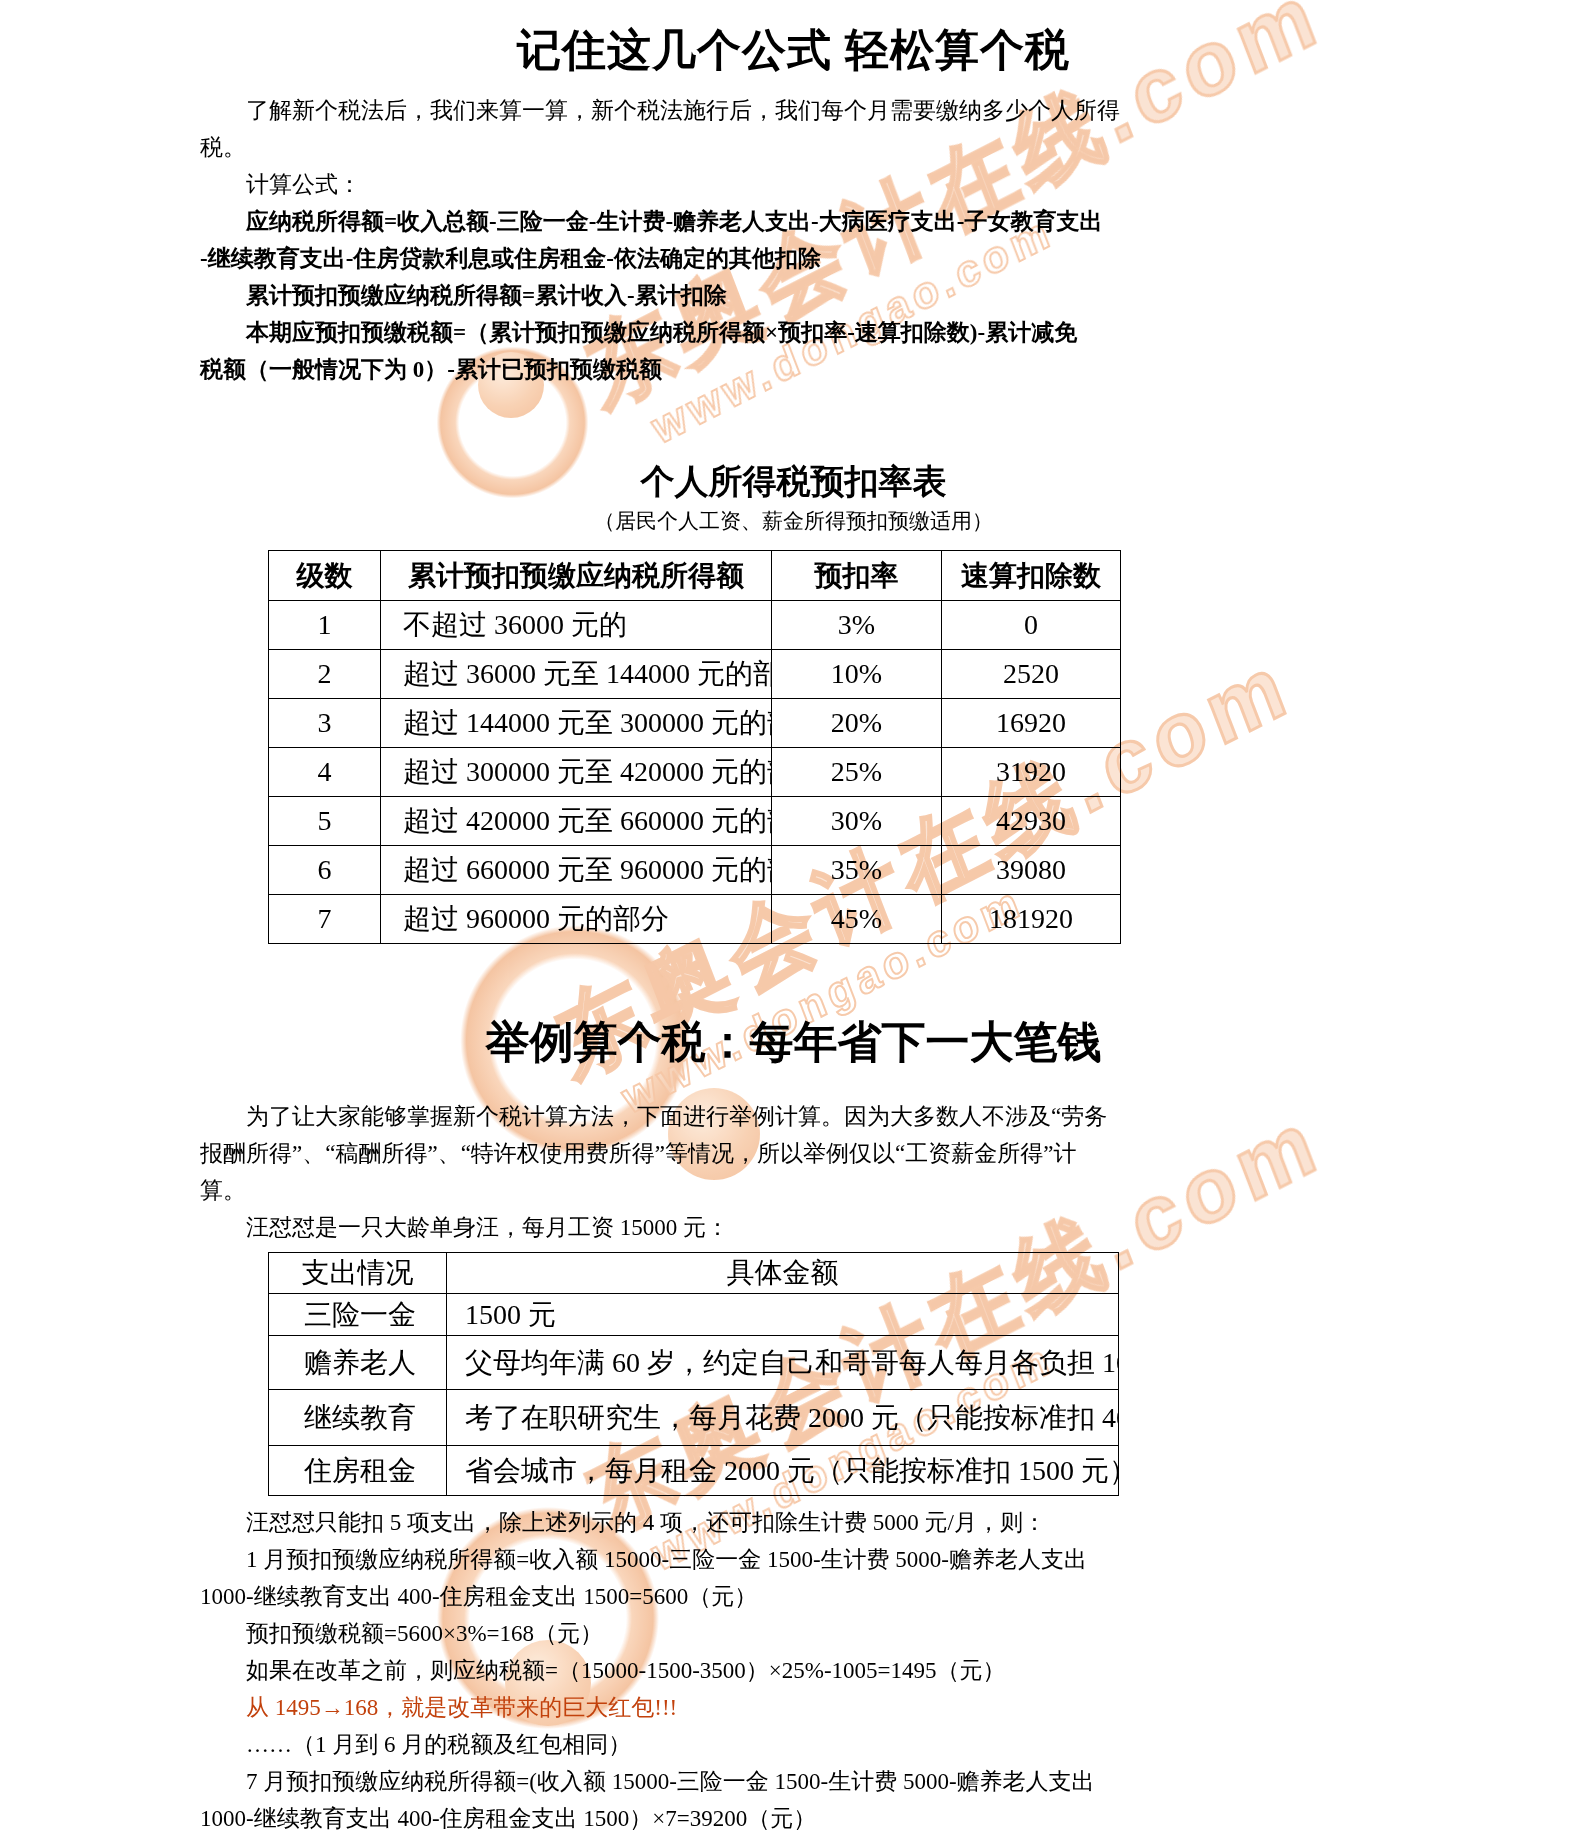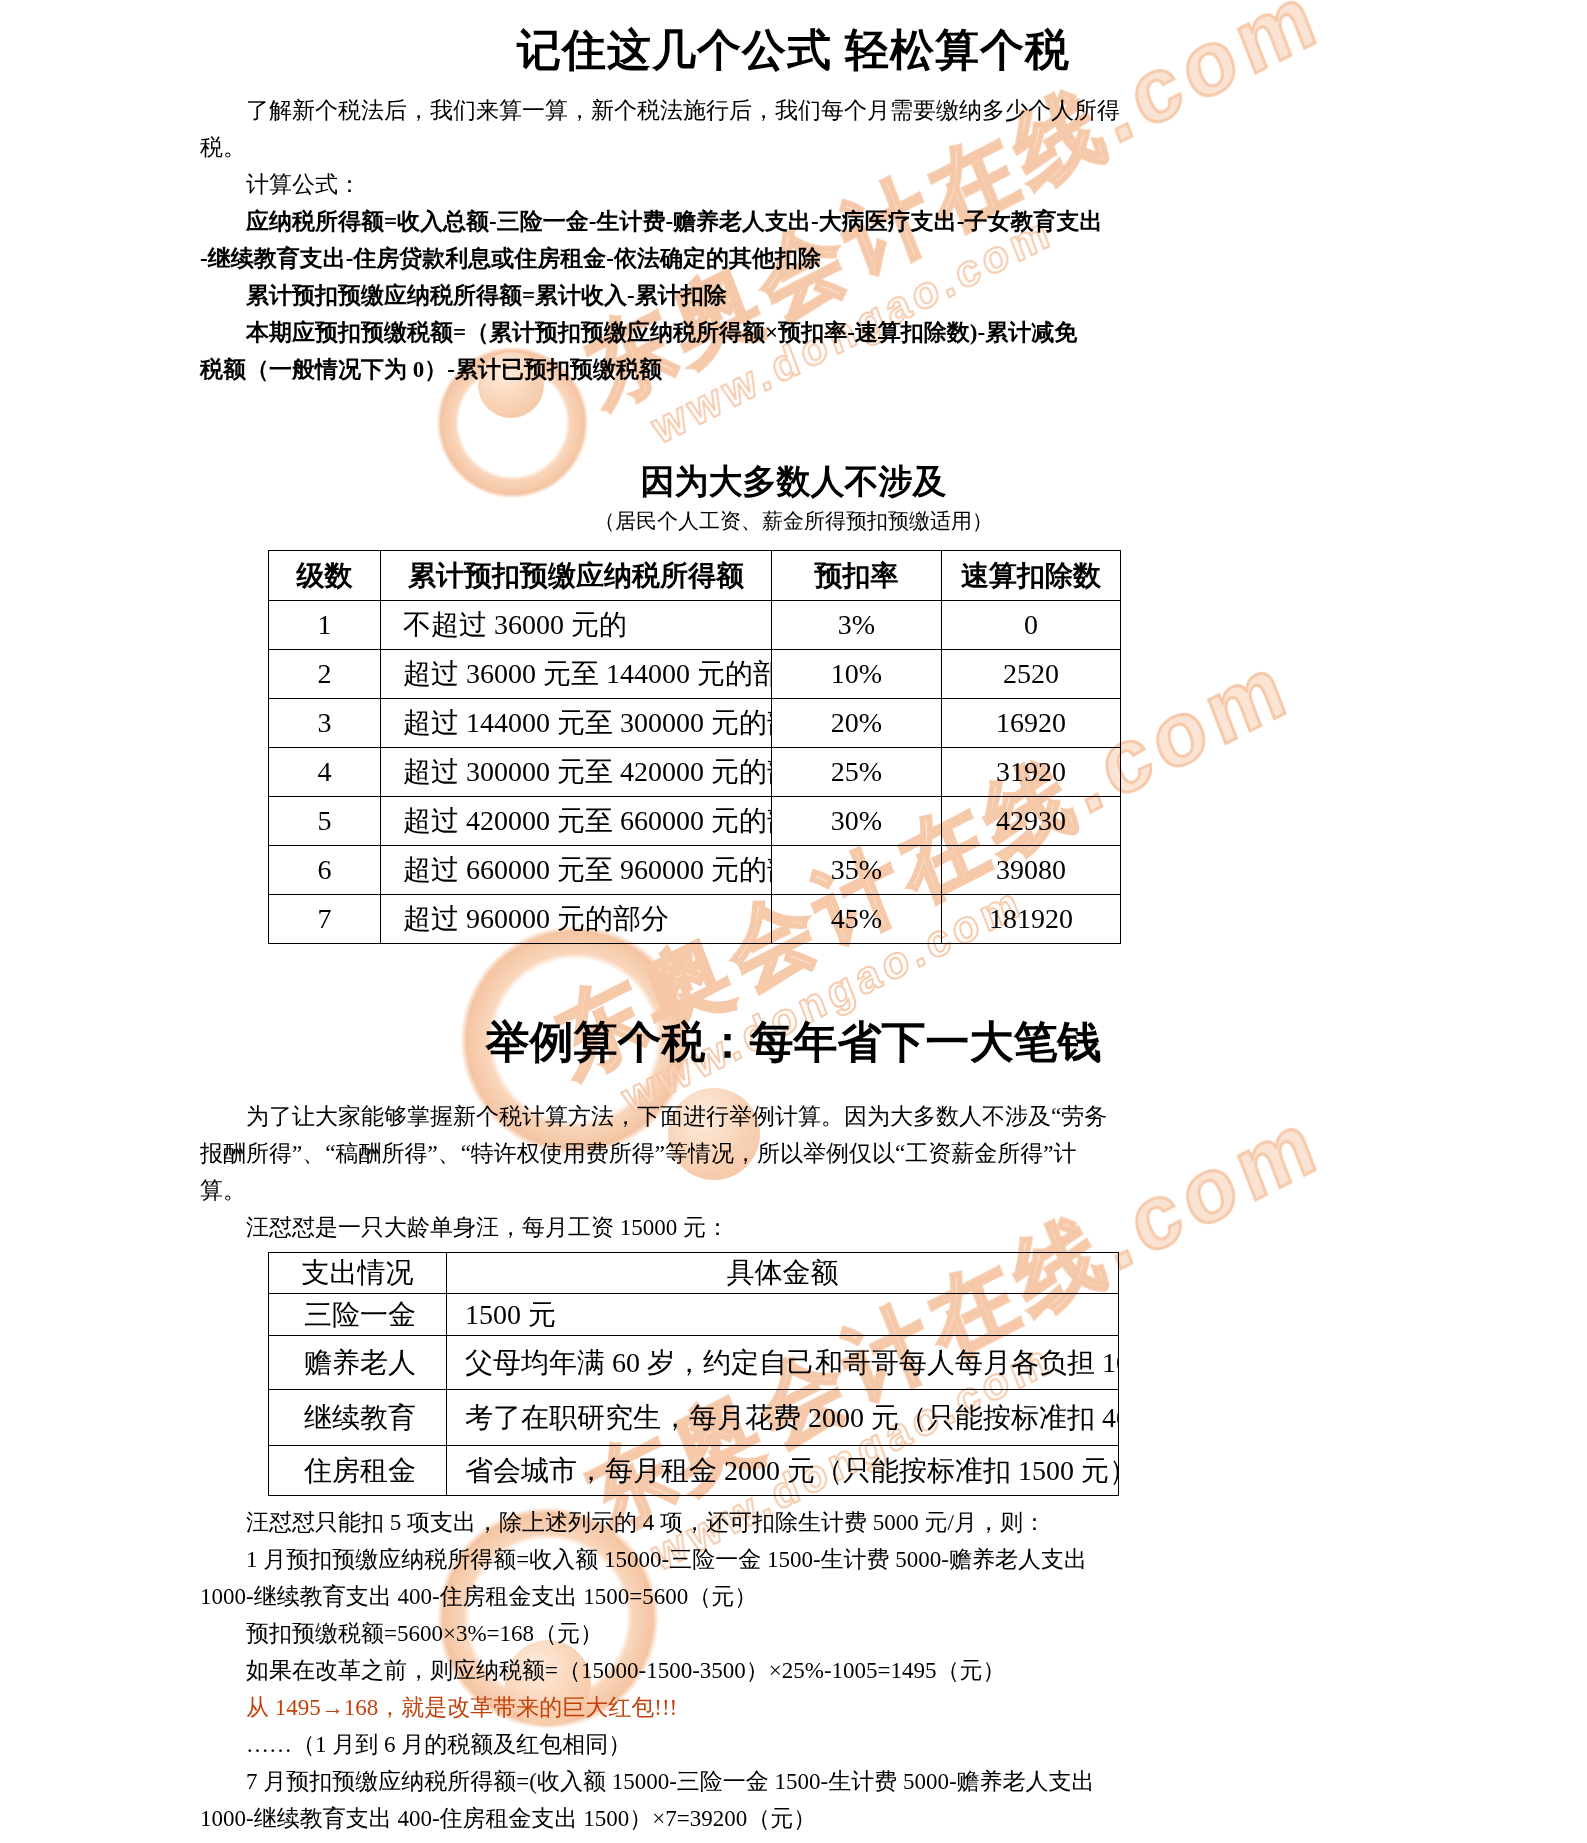--- a/index.html
+++ b/index.html
@@ -137,21 +137,21 @@
     <div class="line">　　计算公式：</div>
 
     <div>
         <div class="line bold-line">　　应纳税所得额=收入总额-三险一金-生计费-赡养老人支出-大病医疗支出-子女教育支出</div>
         <div class="line bold-line">-继续教育支出-住房贷款利息或住房租金-依法确定的其他扣除</div>
         <div class="line bold-line">　　累计预扣预缴应纳税所得额=累计收入-累计扣除</div>
         <div class="line bold-line">　　本期应预扣预缴税额=（累计预扣预缴应纳税所得额×预扣率-速算扣除数)-累计减免</div>
         <div class="line bold-line">税额（一般情况下为 0）-累计已预扣预缴税额</div>
       </div>
 
-    <h2 class="sub-title">因为大多数人不涉及</h2>
+    <h2 class="sub-title">个人所得税预扣率表</h2>
     <div class="table-caption">（居民个人工资、薪金所得预扣预缴适用）</div>
 
     <table class="rate-table">
       <colgroup>
         <col class="col-grade">
           <col class="col-desc">
           <col class="col-rate">
           <col class="col-quick">
       </colgroup>
       <thead>

